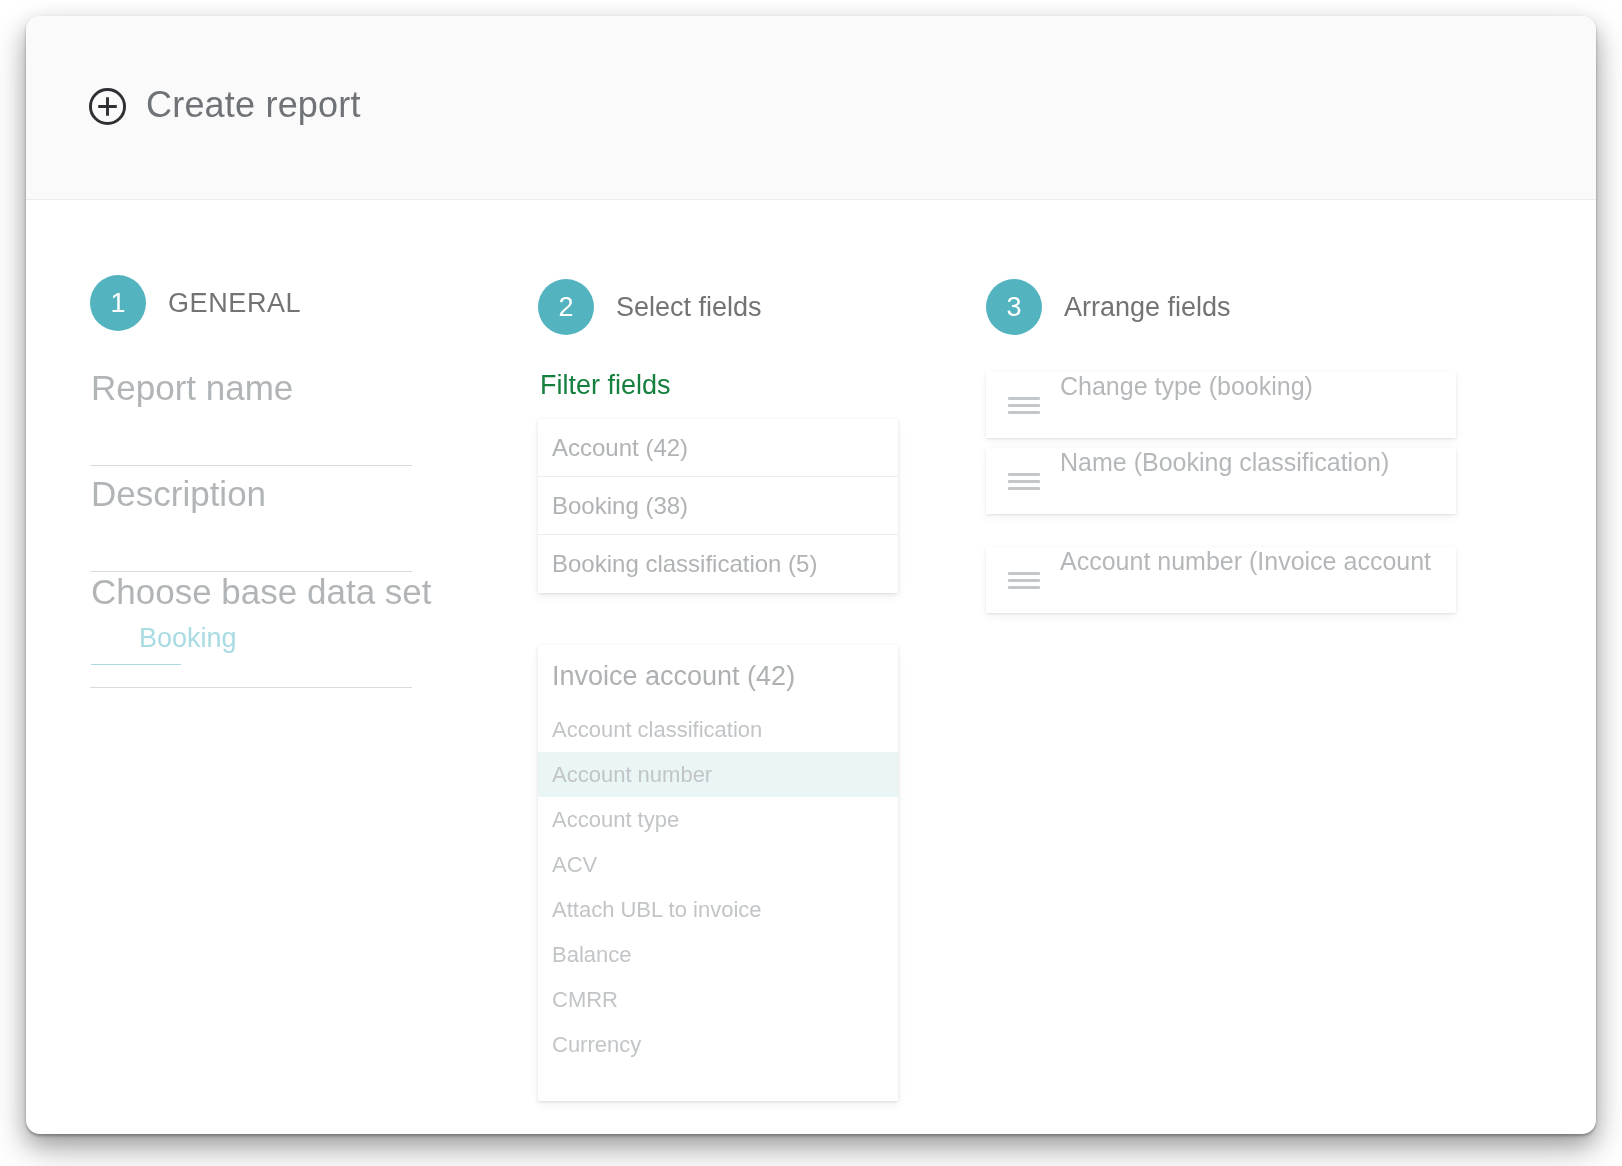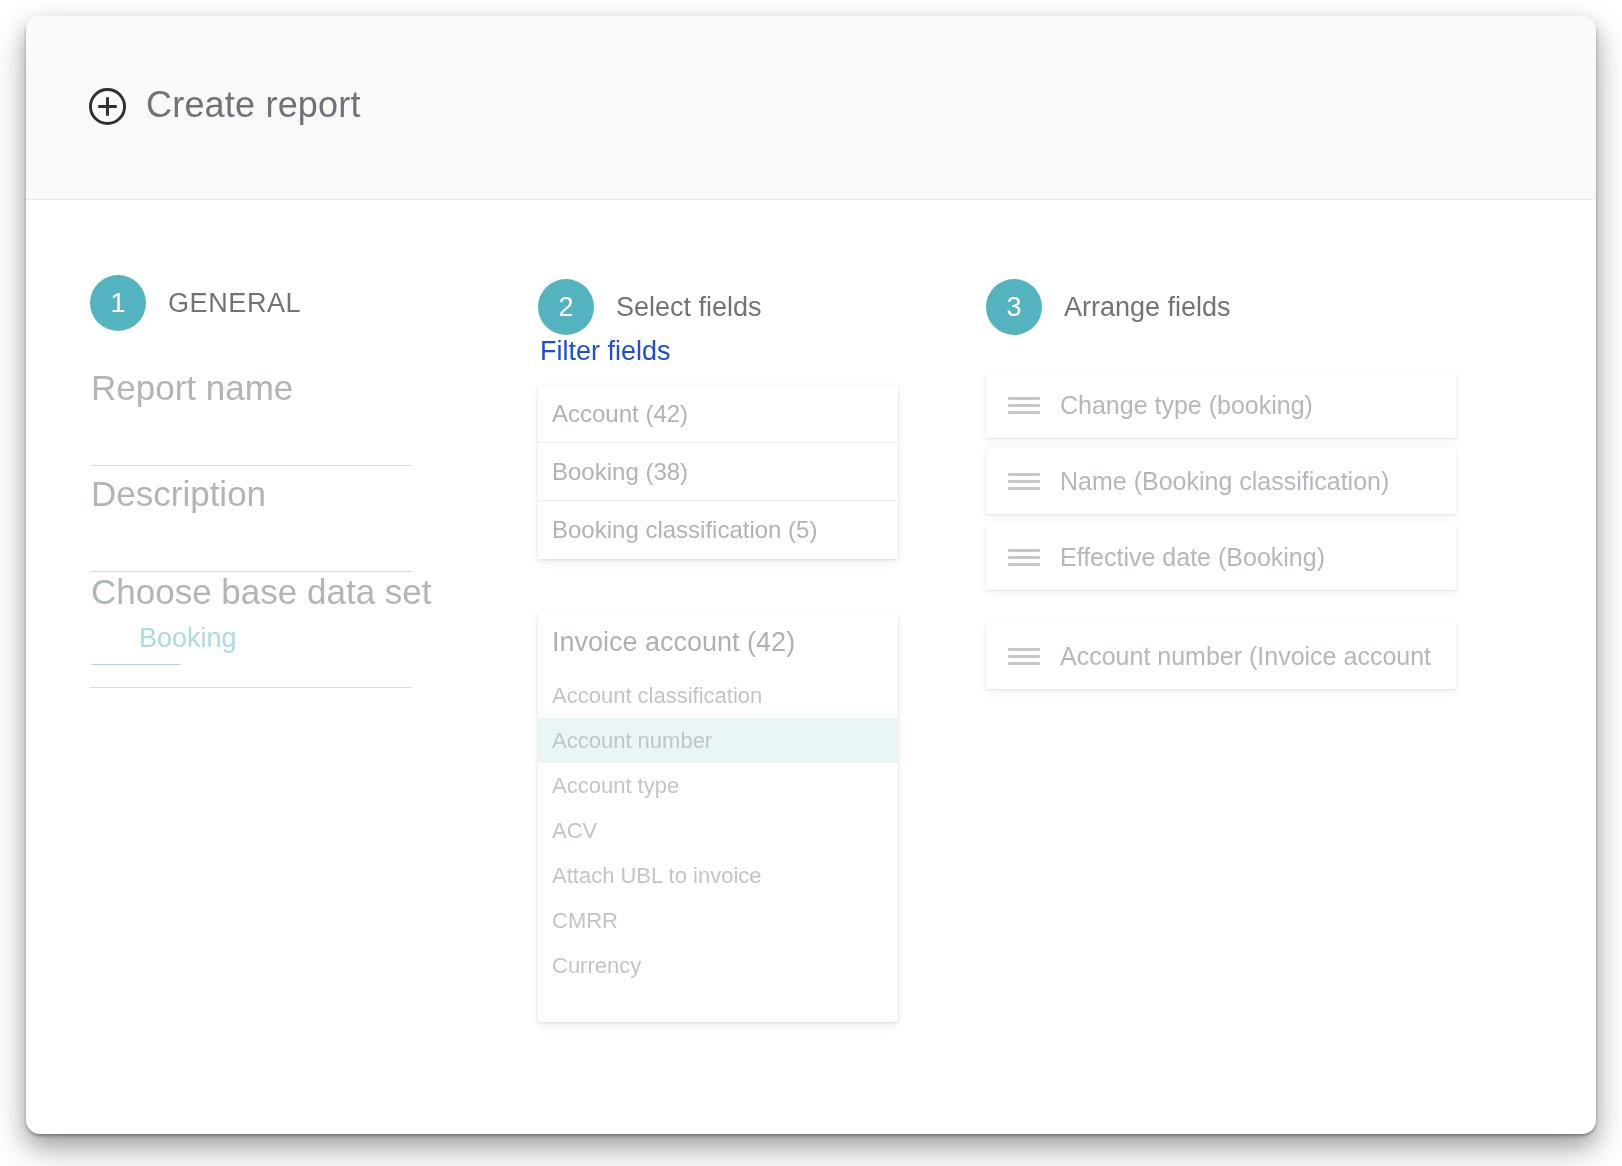--- a/index.html
+++ b/index.html
@@ -147,21 +147,22 @@
     left: 1px;
     top: 92px;
     width: 90px;
     height: 1px;
     background: #a9dbe2;
   }
 
   
   .filter-label {
     font-size: 27px;
-    color: #1d4ed8;
+    color: #15803d;
+    margin-top: 34px;
     margin-left: 2px;
     white-space: nowrap;
   }
   .list-card {
     margin-top: 18px;
     background: #ffffff;
     box-shadow: 0 1px 3px rgba(0,0,0,0.10), 0 4px 10px rgba(0,0,0,0.055);
   }
   .list-card.group-card { margin-top: 52px; padding-bottom: 34px; }
 
@@ -201,21 +202,20 @@
   }
   .sub-row.selected { background: #eaf5f6; }
 
   
   .arrange { margin-top: 36px; }
   .arrange-row {
     position: relative;
     height: 66px;
     background: #ffffff;
     display: flex;
-    align-items: center;
     padding-left: 22px;
     box-sizing: border-box;
     box-shadow: 0 1px 2px rgba(0,0,0,0.085), 0 3px 9px rgba(0,0,0,0.055);
     overflow: hidden;
   }
   .arrange-row + .arrange-row { margin-top: 10px; }
   .arrange-row.gap-before { margin-top: 33px; }
 
   .drag-handle {
     width: 32px;
@@ -298,20 +298,21 @@
         <div class="list-row">Booking classification (5)</div>
       </div>
 
       <div class="list-card group-card">
         <div class="group-header">Invoice account (42)</div>
         <div class="sub-row">Account classification</div>
         <div class="sub-row selected">Account number</div>
         <div class="sub-row">Account type</div>
         <div class="sub-row">ACV</div>
         <div class="sub-row">Attach UBL to invoice</div>
+        <div class="sub-row">Balance</div>
         <div class="sub-row">CMRR</div>
         <div class="sub-row">Currency</div>
       </div>
     </div>
 
     <div class="column col-3">
       <div class="step-head">
         <div class="step-badge">3</div>
         <div class="step-label">Arrange fields</div>
       </div>
@@ -328,28 +329,20 @@
 
         <div class="arrange-row">
           <span class="drag-handle">
             <span></span>
               <span></span>
               <span></span>
           </span>
           <span class="arrange-text">Name (Booking classification)</span>
         </div>
 
-        <div class="arrange-row">
-          <span class="drag-handle">
-            <span></span>
-              <span></span>
-              <span></span>
-          </span>
-          <span class="arrange-text">Effective date (Booking)</span>
-        </div>
 
         <div class="arrange-row gap-before">
           <span class="drag-handle">
             <span></span>
               <span></span>
               <span></span>
           </span>
           <span class="arrange-text">Account number (Invoice account</span>
         </div>
       </div>

